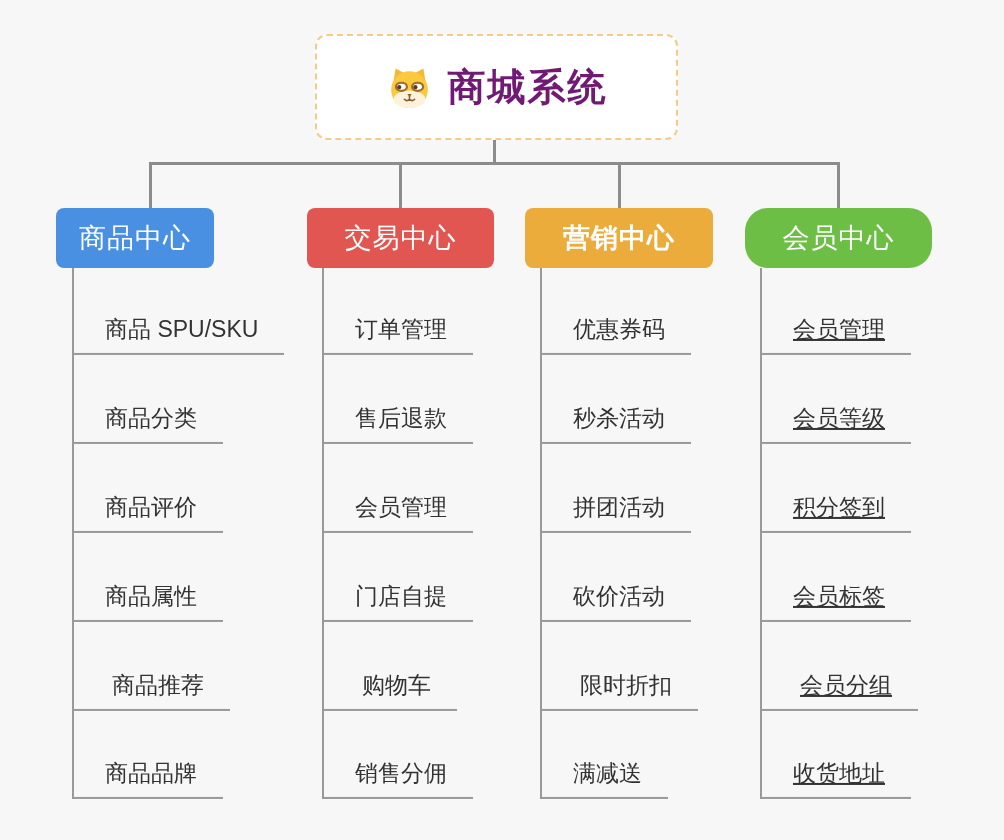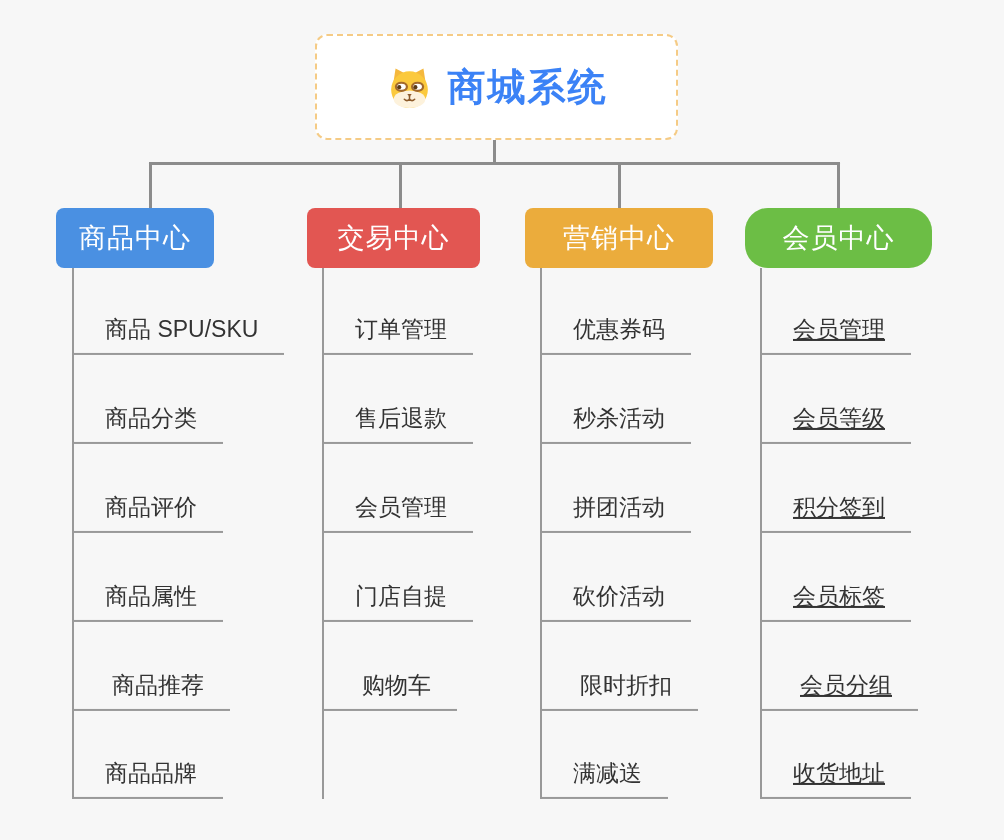--- a/index.html
+++ b/index.html
@@ -40,21 +40,21 @@
   .conn-drop.d3{left:618px;}
   .conn-drop.d4{left:837px;}
 
   
   .branch{
     position:absolute;top:208px;height:60px;border-radius:8px;
     display:flex;align-items:center;justify-content:center;
     color:#ffffff;font-size:27px;font-weight:500;letter-spacing:1px;
   }
   .b1{left:56px;width:158px;}
-  .b2{left:307px;width:173px;}
+  .b2{left:307px;width:187px;}
   .b3{left:525px;width:188px;}
   .b4{left:745px;width:187px;border-radius:23px;}
 
   
   .trunk{position:absolute;top:268px;height:531px;width:2px;background:var(--leafline);}
   .t1{left:72px;} .t2{left:322px;} .t3{left:540px;} .t4{left:760px;}
 
   
   .leaf{
     position:absolute;transform:translateY(-100%);
@@ -81,52 +81,53 @@
         <ellipse cx="32" cy="45" rx="21.5" ry="12" fill="#FDF2DC"></ellipse>
         <ellipse cx="21" cy="28" rx="7.5" ry="5.5" fill="#FFFFFF" stroke="#A36A2C" stroke-width="3"></ellipse>
         <ellipse cx="43" cy="28" rx="7.5" ry="5.5" fill="#FFFFFF" stroke="#A36A2C" stroke-width="3"></ellipse>
         <circle cx="18" cy="28.5" r="2.8" fill="#5B3A14"></circle>
         <circle cx="40" cy="28.5" r="2.8" fill="#5B3A14"></circle>
         <path d="M29 38 h6 l-3 4 z" fill="#8C5A2B"></path>
         <path d="M32 41 v4" stroke="#8C5A2B" stroke-width="2" stroke-linecap="round"></path>
         <path d="M25 45 q3.5 3.5 7 0 q3.5 3.5 7 0" stroke="#8C5A2B" stroke-width="2.2" fill="none" stroke-linecap="round"></path>
       </svg>
     </span>
-    <span class="root-title" style="color: #3b82f6;">商城系统</span>
+    <span class="root-title" style="color: #701a75;">商城系统</span>
   </div>
 
   <div class="conn conn-root-drop"></div>
   <div class="conn conn-rail"></div>
   <div class="conn conn-drop d1"></div>
   <div class="conn conn-drop d2"></div>
   <div class="conn conn-drop d3"></div>
   <div class="conn conn-drop d4"></div>
 
   <div class="branch b1" style="background: rgb(74, 144, 226);">商品中心</div>
   <div class="branch b2" style="background: rgb(226, 86, 82);">交易中心</div>
-  <div class="branch b3" style="background: rgb(235, 172, 60);">营销中心</div>
+  <div class="branch b3" style="background: rgb(235, 172, 60); font-weight: bold;">营销中心</div>
   <div class="branch b4" style="background: rgb(108, 190, 69);">会员中心</div>
 
   <div class="trunk t1"></div>
   <div class="trunk t2"></div>
   <div class="trunk t3"></div>
   <div class="trunk t4"></div>
 
   <div class="leaf c1 r1">商品 SPU/SKU</div>
   <div class="leaf c1 r2">商品分类</div>
   <div class="leaf c1 r3">商品评价</div>
   <div class="leaf c1 r4">商品属性</div>
   <div class="leaf c1 r5">商品推荐</div>
   <div class="leaf c1 r6">商品品牌</div>
 
   <div class="leaf c2 r1">订单管理</div>
   <div class="leaf c2 r2">售后退款</div>
   <div class="leaf c2 r3">会员管理</div>
   <div class="leaf c2 r4">门店自提</div>
   <div class="leaf c2 r5">购物车</div>
+  <div class="leaf c2 r6">销售分佣</div>
 
   <div class="leaf c3 r1">优惠券码</div>
   <div class="leaf c3 r2">秒杀活动</div>
   <div class="leaf c3 r3">拼团活动</div>
   <div class="leaf c3 r4">砍价活动</div>
   <div class="leaf c3 r5">限时折扣</div>
   <div class="leaf c3 r6">满减送</div>
 
   <div class="leaf c4 r1">会员管理</div>
   <div class="leaf c4 r2">会员等级</div>

